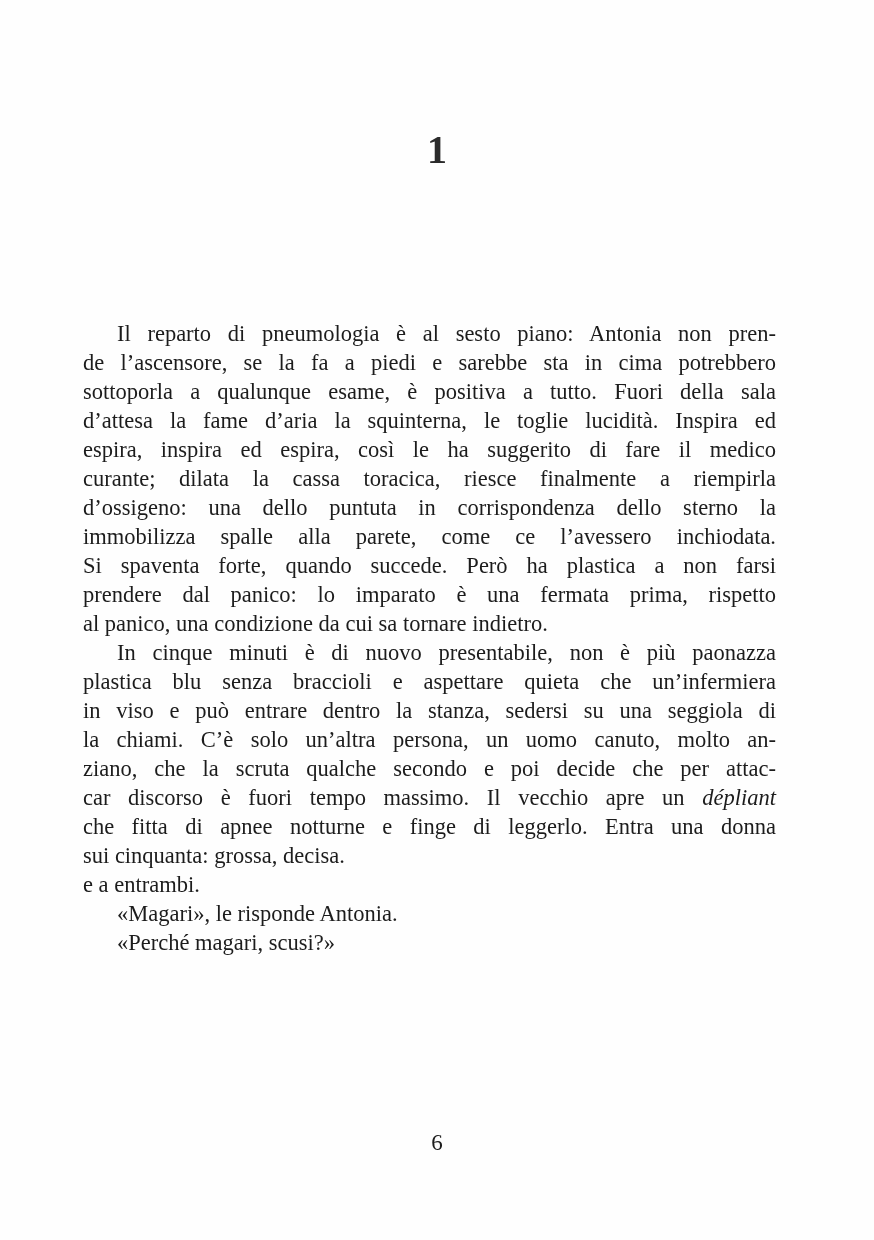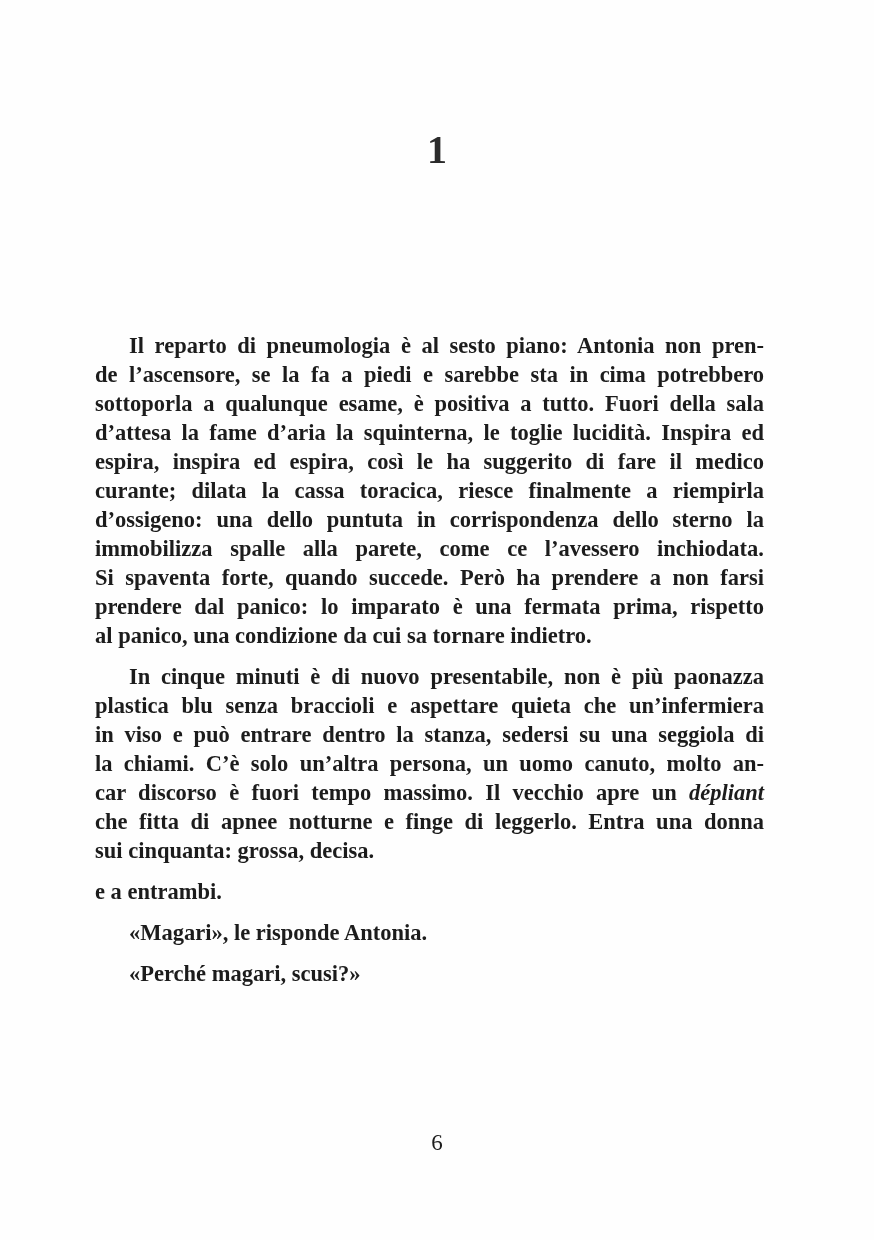--- a/index.html
+++ b/index.html
@@ -31,23 +31,22 @@
   }
   .body-text {
     position: absolute;
     top: 319px;
     left: 83px;
     width: 693px;
     font-size: 22.5px;
     line-height: 29px;
   }
   .paragraph {
-    margin: 12px;
+    margin: 0;
     padding: 0;
-    font-weight: bold;
   }
   .line {
     text-align: justify;
     text-align-last: justify;
     -moz-text-align-last: justify;
     white-space: normal;
   }
   .line.first {
     text-indent: 34px;
   }
@@ -78,29 +77,30 @@
   <section class="body-text">
       <div class="paragraph">
         <div class="line first">Il reparto di pneumologia è al sesto piano: Antonia non pren-</div>
         <div class="line">de l’ascensore, se la fa a piedi e sarebbe sta in cima potrebbero</div>
         <div class="line">sottoporla a qualunque esame, è positiva a tutto. Fuori della sala</div>
         <div class="line">d’attesa la fame d’aria la squinterna, le toglie lucidità. Inspira ed</div>
         <div class="line">espira, inspira ed espira, così le ha suggerito di fare il medico</div>
         <div class="line">curante; dilata la cassa toracica, riesce finalmente a riempirla</div>
         <div class="line">d’ossigeno: una dello puntuta in corrispondenza dello sterno la</div>
         <div class="line">immobilizza spalle alla parete, come ce l’avessero inchiodata.</div>
-        <div class="line">Si spaventa forte, quando succede. Però ha prendere a non farsi</div>
+        <div class="line">Si spaventa forte, quando succede. Però ha plastica a non farsi</div>
         <div class="line">prendere dal panico: lo imparato è una fermata prima, rispetto</div>
         <div class="line last">al panico, una condizione da cui sa tornare indietro.</div>
       </div>
       <div class="paragraph">
         <div class="line first">In cinque minuti è di nuovo presentabile, non è più paonazza</div>
         <div class="line">plastica blu senza braccioli e aspettare quieta che un’infermiera</div>
         <div class="line">in viso e può entrare dentro la stanza, sedersi su una seggiola di</div>
         <div class="line">la chiami. C’è solo un’altra persona, un uomo canuto, molto an-</div>
+        <div class="line">ziano, che la scruta qualche secondo e poi decide che per attac-</div>
         <div class="line">car discorso è fuori tempo massimo. Il vecchio apre un <em>dépliant</em></div>
         <div class="line">che fitta di apnee notturne e finge di leggerlo. Entra una donna</div>
         <div class="line last">sui cinquanta: grossa, decisa.</div>
       </div>
       <div class="paragraph">
         <div class="line last">e a entrambi.</div>
       </div>
       <div class="paragraph">
         <div class="line first last">«Magari», le risponde Antonia.</div>
       </div>

